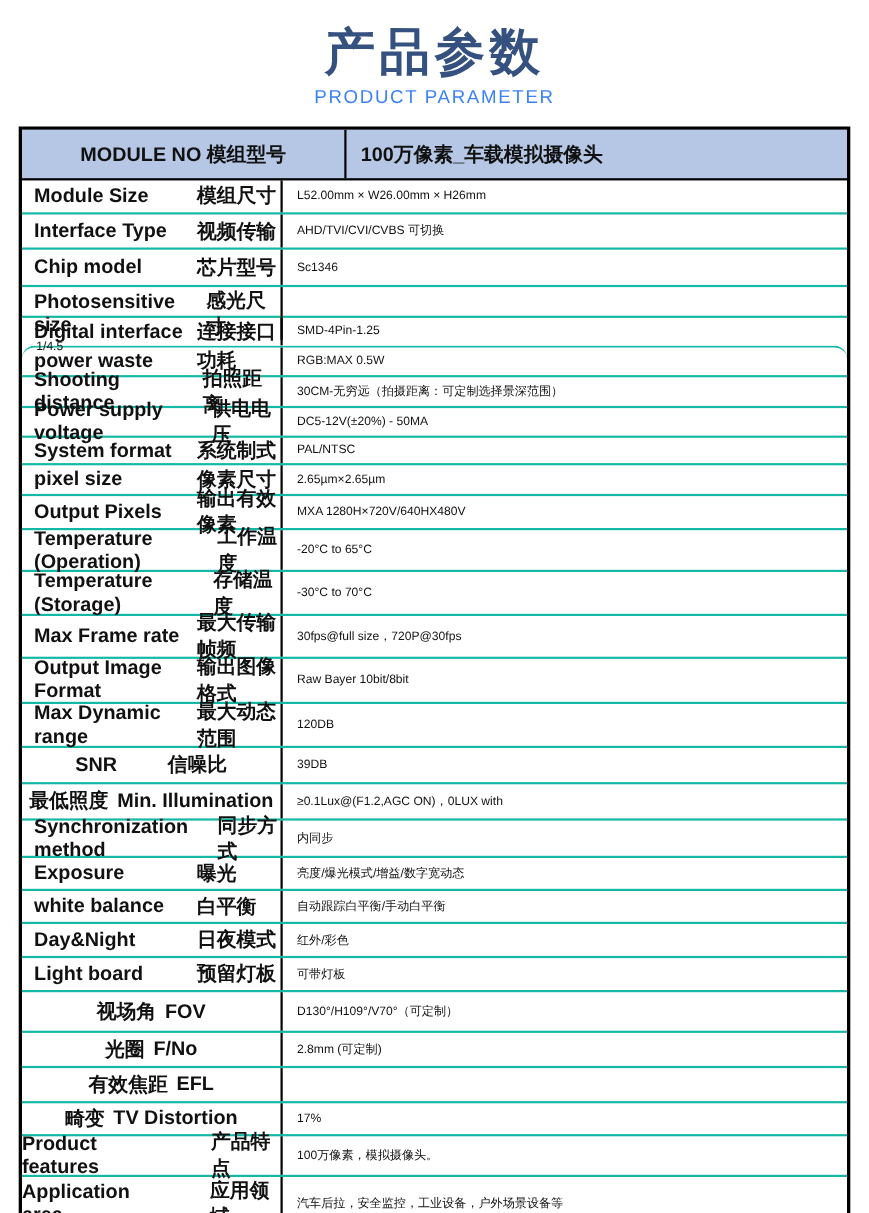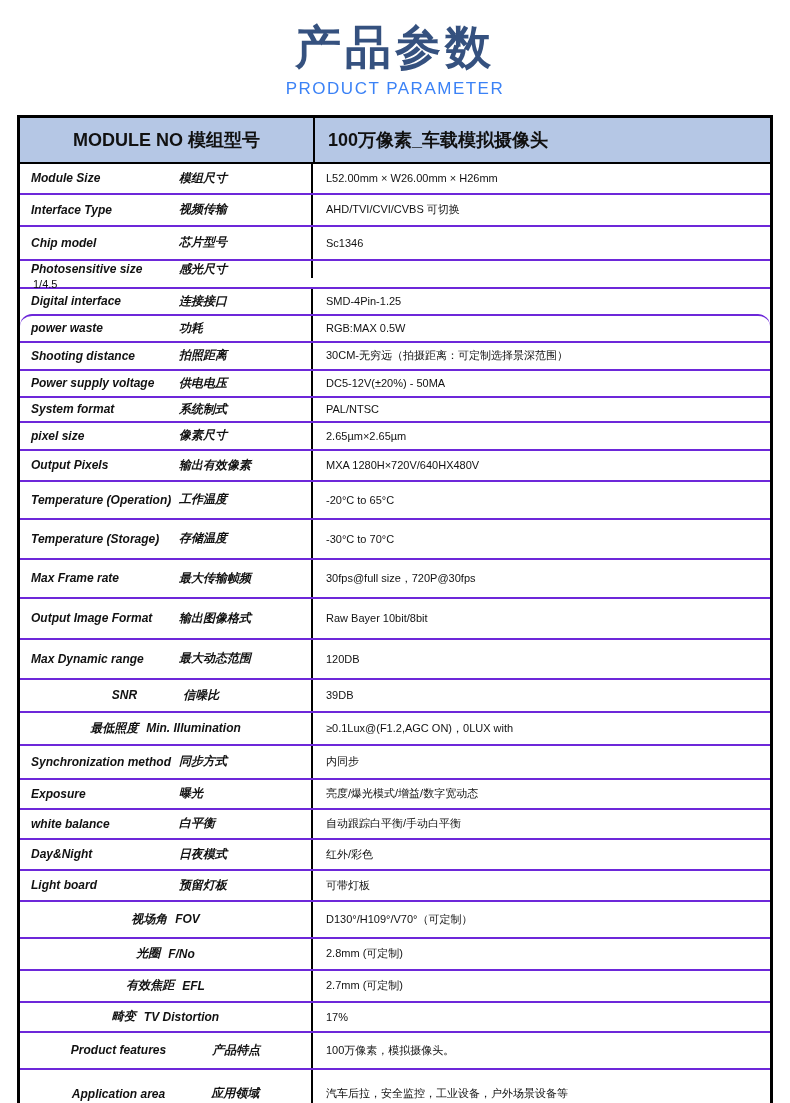--- a/index.html
+++ b/index.html
@@ -30,27 +30,27 @@
     font-weight:bold; font-size:18px;
     border-bottom:2px solid #000;
   }
   .thead .hc1{
     width:293px; border-right:2px solid #000;
     display:flex; align-items:center; justify-content:center;
   }
   .thead .hc2{
     flex:1; display:flex; align-items:center; padding-left:13px;
   }
-  .trow{ display:flex; border-top:2px solid #6d28d9; }
+  .trow{ display:flex; border-top:2px solid #14b8a6; }
   .trow:first-of-type{ border-top:none; }
   .cell{ display:flex; align-items:center; }
   .cell.label{
-    width:293px; border-right:2px solid #000;
-    font-weight:bold; font-size:12px;
-    padding-left:11px; box-sizing:border-box;font-style:italic;
+    width:237px; border-right:2px solid #000;
+    font-weight:bold; font-size:18px;
+    padding-left:11px; box-sizing:border-box;
   }
   .cell.label .a.split{ display:inline-block; min-width:148px; }
   .cell.label.center{ justify-content:center; padding-left:0; }
   .cell.label.center.gap-sm{ gap:8px; }
   .cell.label.center.gap-lg{ gap:46px; }
   .cell.value{
     flex:1; font-size:11px; font-weight:normal;
     padding-left:13px; box-sizing:border-box;
   }
 </style>
@@ -241,21 +241,20 @@
           <span class="a">光圈</span>
           <span class="b">F/No</span>
         </div>
         <div class="cell value">2.8mm (可定制)</div>
       </div>
       <div class="trow" style="height: 30px;">
         <div class="cell label center gap-sm">
           <span class="a">有效焦距</span>
           <span class="b">EFL</span>
         </div>
-        <div class="cell value">2.7mm (可定制)</div>
       </div>
       <div class="trow" style="height: 28px;">
         <div class="cell label center gap-sm">
           <span class="a">畸变</span>
           <span class="b">TV Distortion</span>
         </div>
         <div class="cell value">17%</div>
       </div>
       <div class="trow" style="height: 35px;">
         <div class="cell label center gap-lg">

